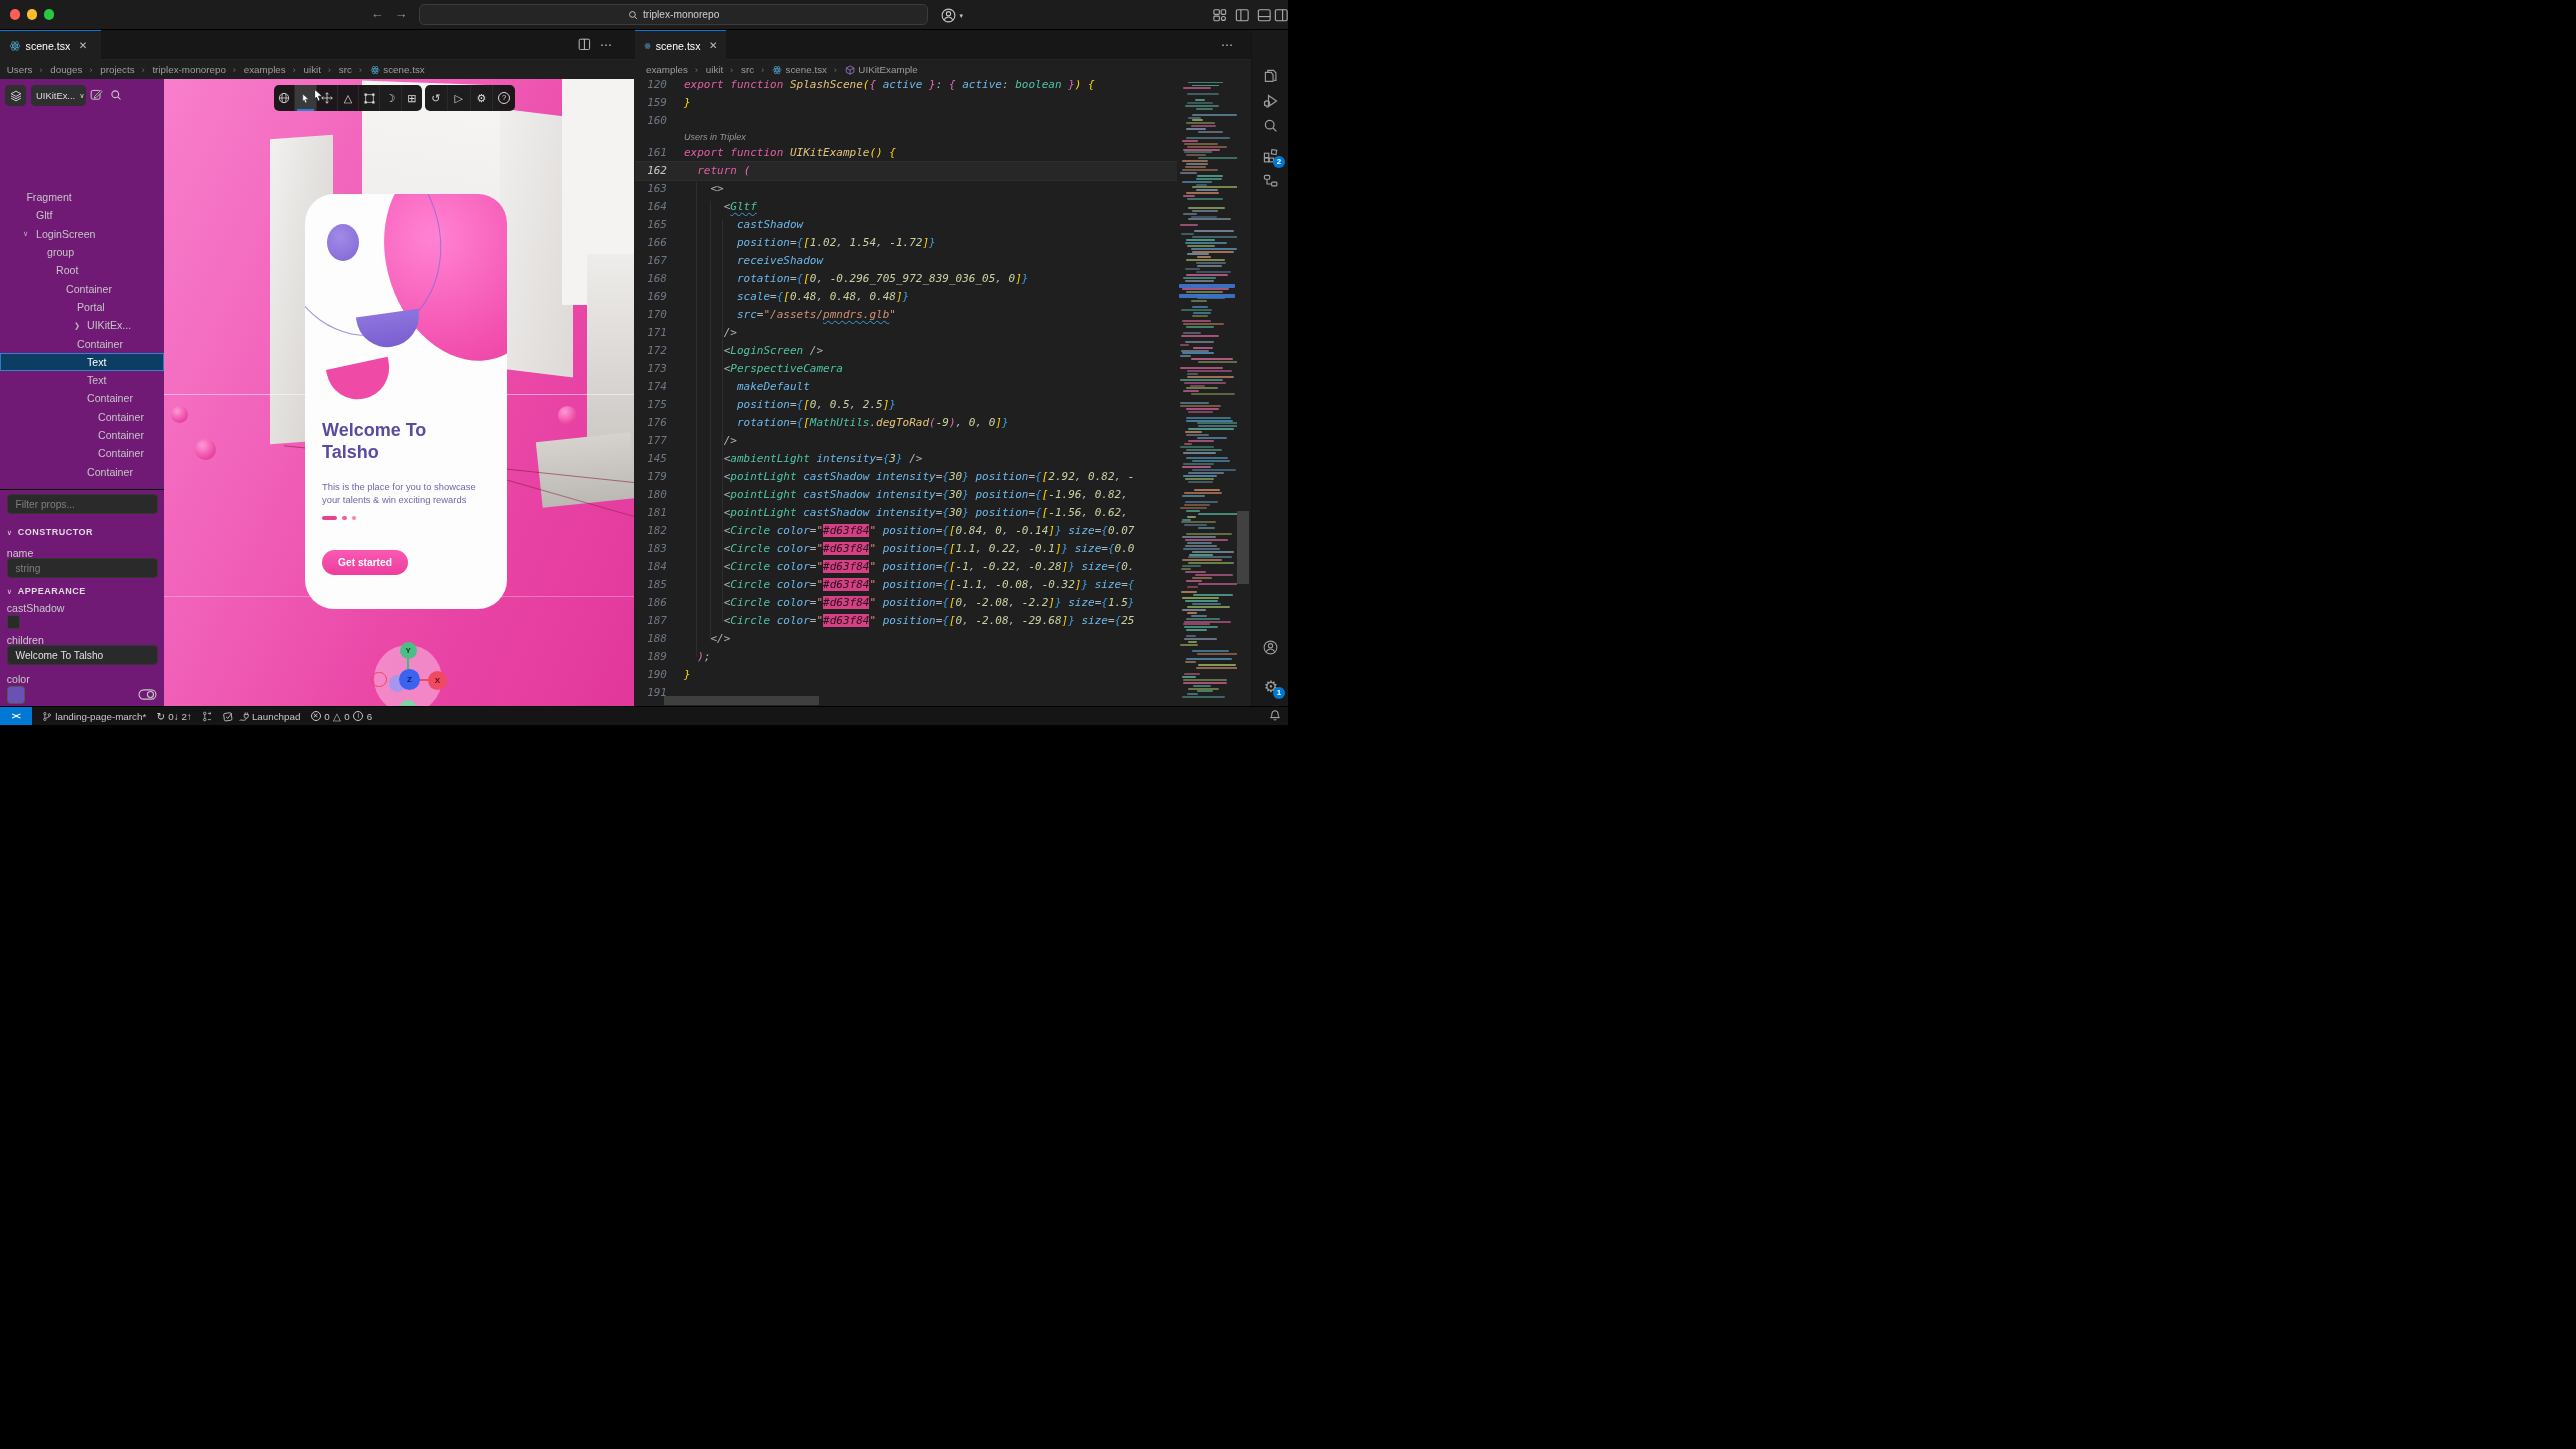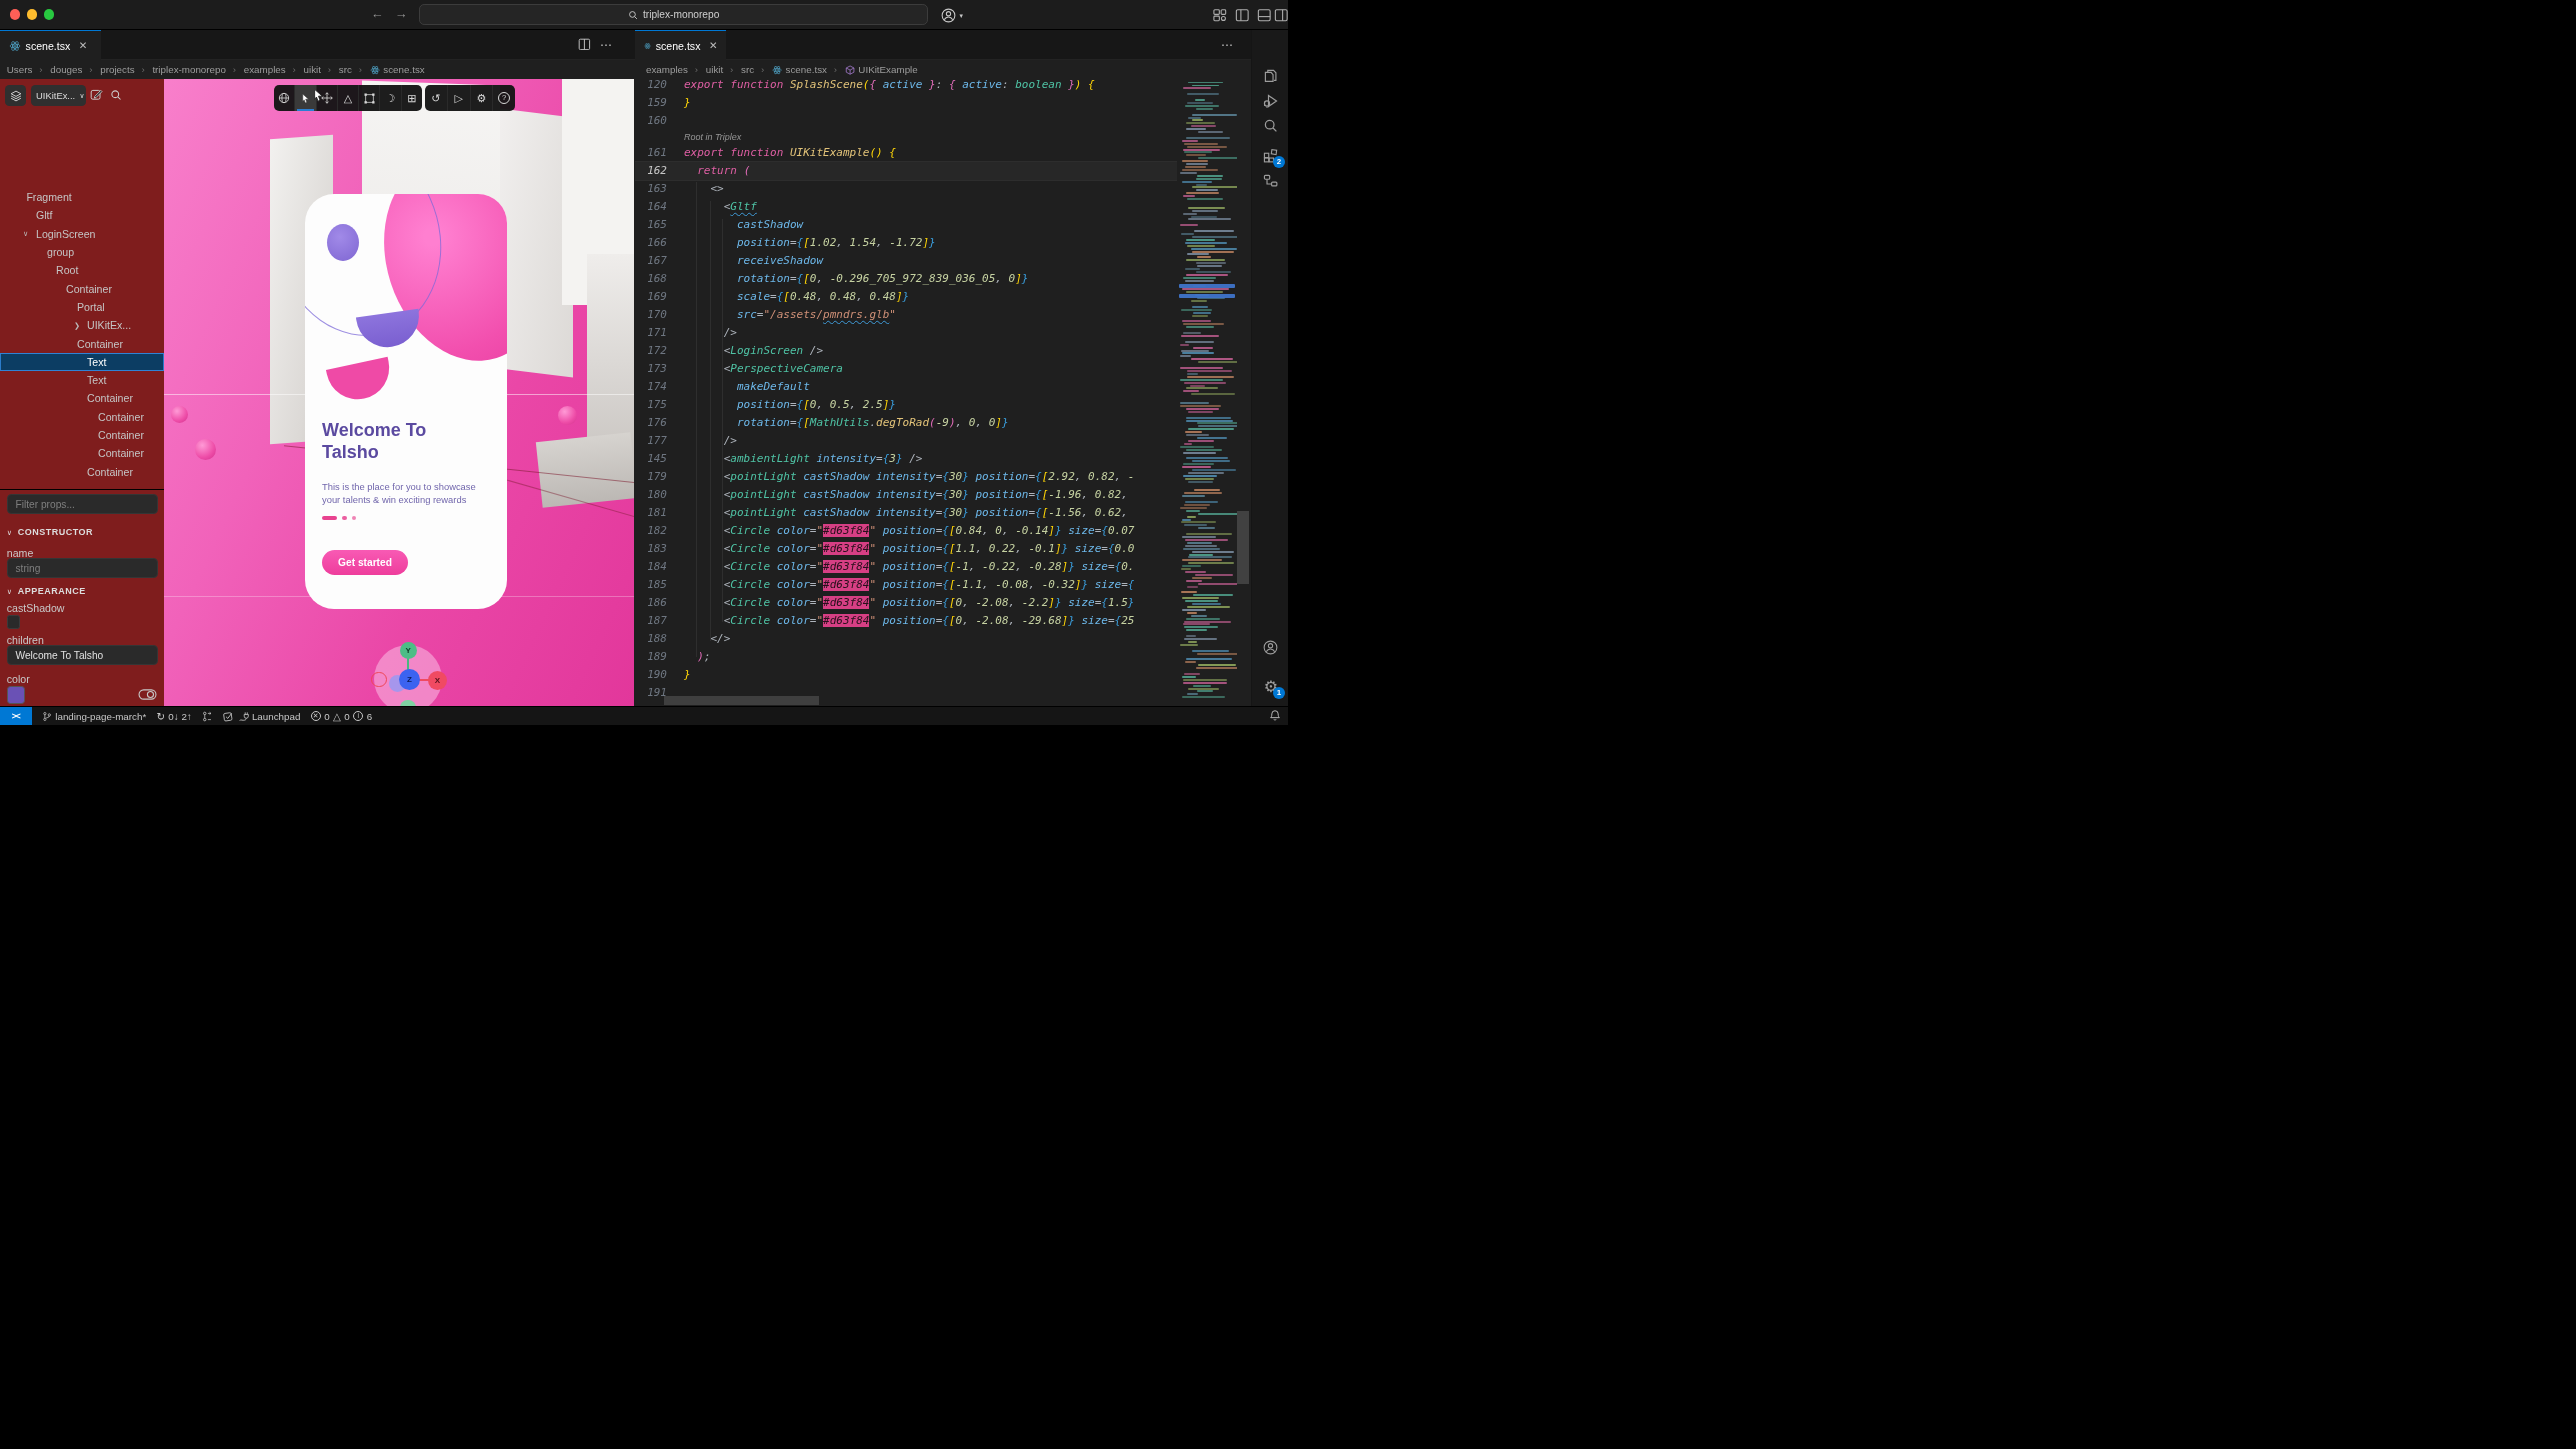--- a/index.html
+++ b/index.html
@@ -31,21 +31,21 @@
   .striptool { position:absolute; top:7.7px; color:#c5c5c5; }
 
   
   .breadcrumb { height:19.6px; display:flex; align-items:center; font-size:9.8px; color:#9d9d9d; gap:2.6px; }
   #crumb-left  { left:6.8px;  top:60px; width:622px; }
   #crumb-right { left:646px; top:60px; width:596px; }
   .crumb + .crumb::before { content:"›"; color:#6d6d6d; margin:0 4.3px; }
   .crumb { display:inline-flex; align-items:center; gap:3.4px; }
 
   
-  #sidebar { left:0; top:79px; width:164px; height:627px; background:#7f1d1d; }
+  #sidebar { left:0; top:79px; width:164px; height:627px; background:#701a75; }
   .sbtn { position:absolute; top:6px; height:21px; background:#2f2f2f; border-radius:4.3px;
           display:flex; align-items:center; justify-content:center; color:#ddd; }
   #layers-btn { left:5.1px; width:21px; }
   #comp-select { left:31px; width:55px; font-size:9.4px; gap:4.3px; padding:0 5.1px; justify-content:space-between; }
   #edit-icon { position:absolute; left:90px; top:9.4px; color:#cfcfcf; }
   #search-icon-sb { position:absolute; left:110px; top:10.2px; color:#cfcfcf; }
 
   #tree { position:absolute; left:0; top:109px; width:164px; }
   .trow { height:18.3px; display:flex; align-items:center; font-size:10.6px; color:#c5c5c5; position:relative; }
   .trow.sel { background:#0c3d63; box-shadow:inset 0 0 0 0.9px #2f83d6; color:#fff; }
@@ -488,21 +488,21 @@
       <div class="gball" style="left:-2.6px;top:27px;width:15.3px;height:15.3px;border:1.3px solid #ef4656"></div>
       <div class="gball" style="left:26.4px;top:55px;width:15.3px;height:15.3px;background:#7fd2a2"></div>
     </div>
   </div>
 
   <div id="editor" class="abs">
     <div id="code">
         <div class="code-row"><span class="gut">120</span><span class="txt"><span class="tk-kw">export </span><span class="tk-kw">function </span><span class="tk-fn">SplashScene</span><span class="tk-brY">(</span><span class="tk-brP">{</span><span class="tk-attr"> active </span><span class="tk-brP">}</span><span class="tk-pun">: </span><span class="tk-brP">{</span><span class="tk-pun"> </span><span class="tk-attr">active</span><span class="tk-pun">: </span><span class="tk-tag">boolean</span><span class="tk-pun"> </span><span class="tk-brP">}</span><span class="tk-brY">)</span><span class="tk-pun"> </span><span class="tk-brY">{</span></span></div>
         <div class="code-row"><span class="gut">159</span><span class="txt"><span class="tk-brY">}</span></span></div>
         <div class="code-row"><span class="gut">160</span><span class="txt"></span></div>
-        <div class="lens-row">Root in Triplex</div>
+        <div class="lens-row">Users in Triplex</div>
         <div class="code-row"><span class="gut">161</span><span class="txt"><span class="tk-kw">export </span><span class="tk-kw">function </span><span class="tk-fn">UIKitExample</span><span class="tk-brY">()</span><span class="tk-pun"> </span><span class="tk-brY">{</span></span></div>
         <div class="code-row active"><span class="gut">162</span><span class="txt"><span class="tk-pun">  </span><span class="tk-kw">return</span><span class="tk-pun"> </span><span class="tk-brP">(</span></span></div>
         <div class="code-row"><span class="gut">163</span><span class="txt"><span class="tk-pun">    &lt;&gt;</span></span></div>
         <div class="code-row"><span class="gut">164</span><span class="txt"><span class="tk-pun">      &lt;</span><span class="tk-tag tk-sq">Gltf</span></span></div>
         <div class="code-row"><span class="gut">165</span><span class="txt"><span class="tk-pun">        </span><span class="tk-attr">castShadow</span></span></div>
         <div class="code-row"><span class="gut">166</span><span class="txt"><span class="tk-pun">        </span><span class="tk-attr">position</span><span class="tk-pun">=</span><span class="tk-brB">{</span><span class="tk-brY">[</span><span class="tk-num">1.02</span><span class="tk-pun">, </span><span class="tk-num">1.54</span><span class="tk-pun">, </span><span class="tk-num">-1.72</span><span class="tk-brY">]</span><span class="tk-brB">}</span></span></div>
         <div class="code-row"><span class="gut">167</span><span class="txt"><span class="tk-pun">        </span><span class="tk-attr">receiveShadow</span></span></div>
         <div class="code-row"><span class="gut">168</span><span class="txt"><span class="tk-pun">        </span><span class="tk-attr">rotation</span><span class="tk-pun">=</span><span class="tk-brB">{</span><span class="tk-brY">[</span><span class="tk-num">0</span><span class="tk-pun">, </span><span class="tk-num">-0.296_705_972_839_036_05</span><span class="tk-pun">, </span><span class="tk-num">0</span><span class="tk-brY">]</span><span class="tk-brB">}</span></span></div>
         <div class="code-row"><span class="gut">169</span><span class="txt"><span class="tk-pun">        </span><span class="tk-attr">scale</span><span class="tk-pun">=</span><span class="tk-brB">{</span><span class="tk-brY">[</span><span class="tk-num">0.48</span><span class="tk-pun">, </span><span class="tk-num">0.48</span><span class="tk-pun">, </span><span class="tk-num">0.48</span><span class="tk-brY">]</span><span class="tk-brB">}</span></span></div>
         <div class="code-row"><span class="gut">170</span><span class="txt"><span class="tk-pun">        </span><span class="tk-attr">src</span><span class="tk-pun">=</span><span class="tk-str">"/assets/</span><span class="tk-str tk-sq">pmndrs.glb</span><span class="tk-str">"</span></span></div>

